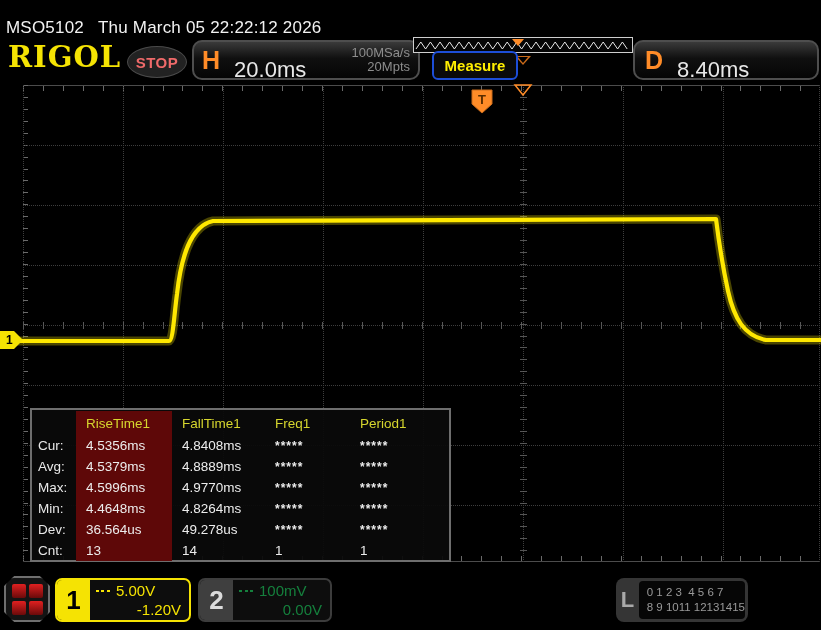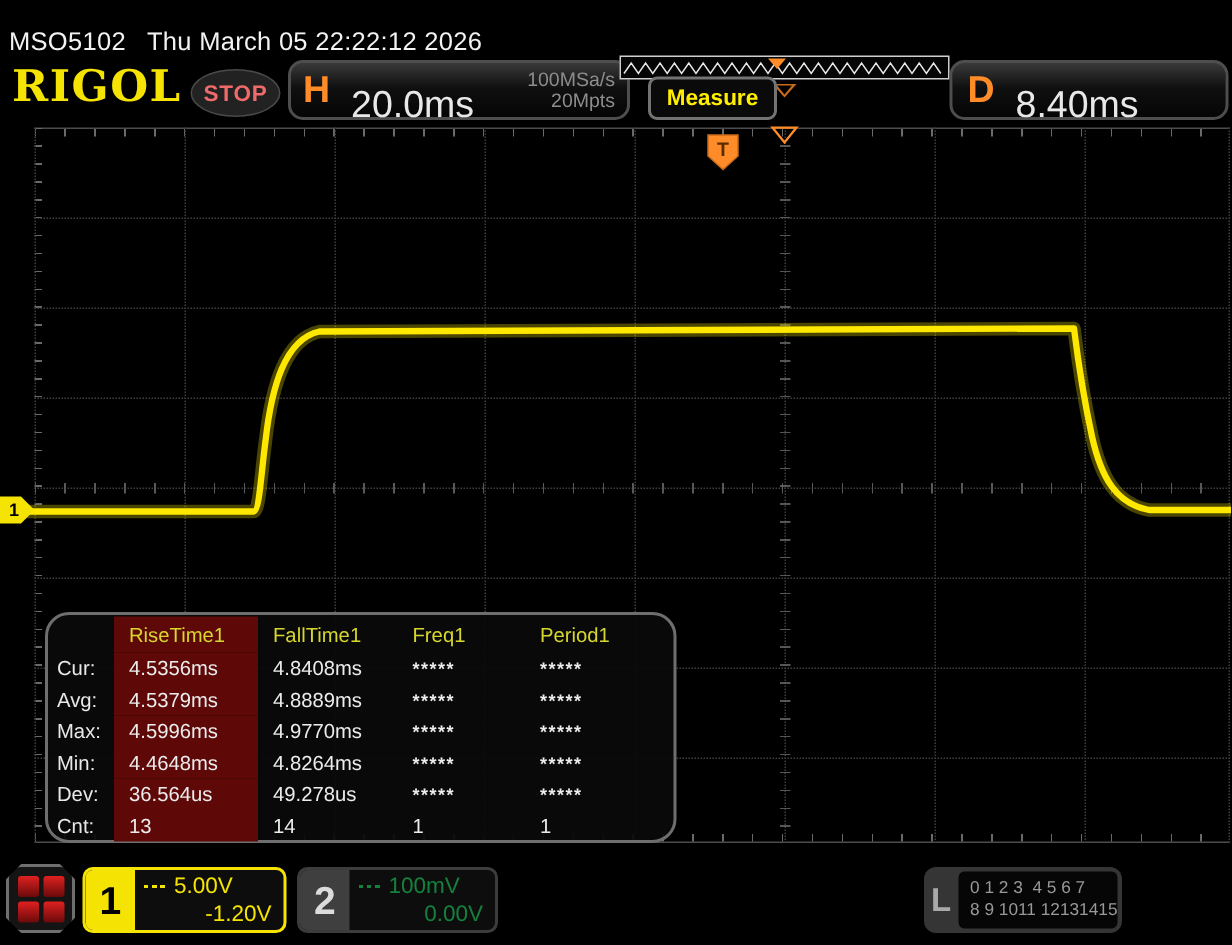--- a/index.html
+++ b/index.html
@@ -14,45 +14,45 @@
   .brand{position:absolute;left:8px;top:40px;color:#f5e303;font-family:"DejaVu Serif","Liberation Serif",serif;
     font-weight:bold;font-size:29px;letter-spacing:1px;}
   .stop-badge{position:absolute;left:127px;top:46px;width:58px;height:30px;border-radius:50%;
     background:#222;border:1px solid #4a4a4a;display:flex;align-items:center;justify-content:center;
     color:#ef6a6a;font-weight:bold;font-size:15px;letter-spacing:.5px;}
   .panel{position:absolute;background:linear-gradient(#3a3a3a,#101010 45%,#050505);
     border:2px solid #4e4e4e;border-radius:10px;box-sizing:border-box;}
   .h-panel{left:192px;top:40px;width:228px;height:40px;display:flex;align-items:center;padding:0 8px;}
   .d-panel{left:633px;top:40px;width:186px;height:40px;display:flex;align-items:center;padding:0 10px;}
   .hd-letter{color:#ff8c28;font-weight:bold;font-size:25px;margin-right:14px;}
-  .hd-value{color:#e8e8e8;font-size:25px;margin-top:20px;}
+  .hd-value{color:#e8e8e8;font-size:22px;margin-top:20px;}
   .h-right{margin-left:auto;text-align:right;color:#8d8d8d;font-size:13px;line-height:14px;}
   .tb-overview{position:absolute;left:413px;top:37px;width:220px;height:16px;background:#050505;
     border:1px solid #cfcfcf;box-sizing:border-box;}
   .tb-overview svg{position:absolute;left:0;top:0;}
-  .hdr-btn{position:absolute;top:51px;height:29px;background:#0a0a0a;border:2px solid #737373;
+  .hdr-btn{position:absolute;top:51px;height:29px;background:#0a0a0a;border:2px solid #1d4ed8;
     border-radius:6px;box-sizing:border-box;display:flex;align-items:center;justify-content:center;
     font-weight:bold;font-size:15px;}
   .measure-btn{left:432px;width:86px;color:#ffee00;}
   .stoprun-btn{left:530px;width:92px;color:#ff1f1f;border-color:#3a2020;text-shadow:0 0 2px #5a0000;}
   .tb-tri{position:absolute;left:515px;top:56px;width:0;height:0;
     border-left:8px solid transparent;border-right:8px solid transparent;border-top:9px solid #c96a1a;}
   .tb-tri::after{content:"";position:absolute;left:-5px;top:-8px;width:0;height:0;
     border-left:5px solid transparent;border-right:5px solid transparent;border-top:6px solid #000;}
   
   .grat{position:absolute;left:0;top:85px;width:821px;height:477px;}
   .gline-v{position:absolute;top:0;height:477px;width:0;border-left:1px dotted #3e3e3e;}
   .gline-h{position:absolute;left:23px;width:797px;height:0;border-top:1px dotted #3e3e3e;}
   .tick-h{background:repeating-linear-gradient(90deg,#6a6a6a 0 1px,transparent 1px 19.93px);}
   .tick-v{background:repeating-linear-gradient(180deg,#6a6a6a 0 1px,transparent 1px 11.93px);}
   .axis-tick-h{background:repeating-linear-gradient(90deg,#585858 0 1px,transparent 1px 19.93px);}
   .borderline{position:absolute;background:#4c4c4c;}
   
   .meas-table{position:absolute;left:30px;top:408px;width:421px;height:154px;
-    background:rgba(10,10,10,.93);border:2px solid #6e6e6e;border-radius:16px;box-sizing:border-box;
+    background:rgba(10,10,10,.93);border:2px solid #6e6e6e;border-radius:0;box-sizing:border-box;
     display:grid;grid-template-columns:40px 96px 93px 85px 99px;grid-template-rows:24px repeat(6,21px);
     font-size:13.5px;color:#ececec;align-items:center;padding:1px 0 0 4px;}
   .meas-table .hdr{color:#d6d62e;}
   .meas-table .hl{background:#5e0808;align-self:stretch;display:flex;align-items:center;}
   .meas-table .cell{padding-left:10px;}
   .meas-table .rowlab{padding-left:2px;color:#e8e8e8;}
   .stars{letter-spacing:1px;font-weight:bold;font-size:12px;}
   
   .win-icon{position:absolute;left:4px;top:576px;width:46px;height:46px;background:#141414;
     border:2px solid #6f6f6f;border-radius:10px;box-sizing:border-box;

